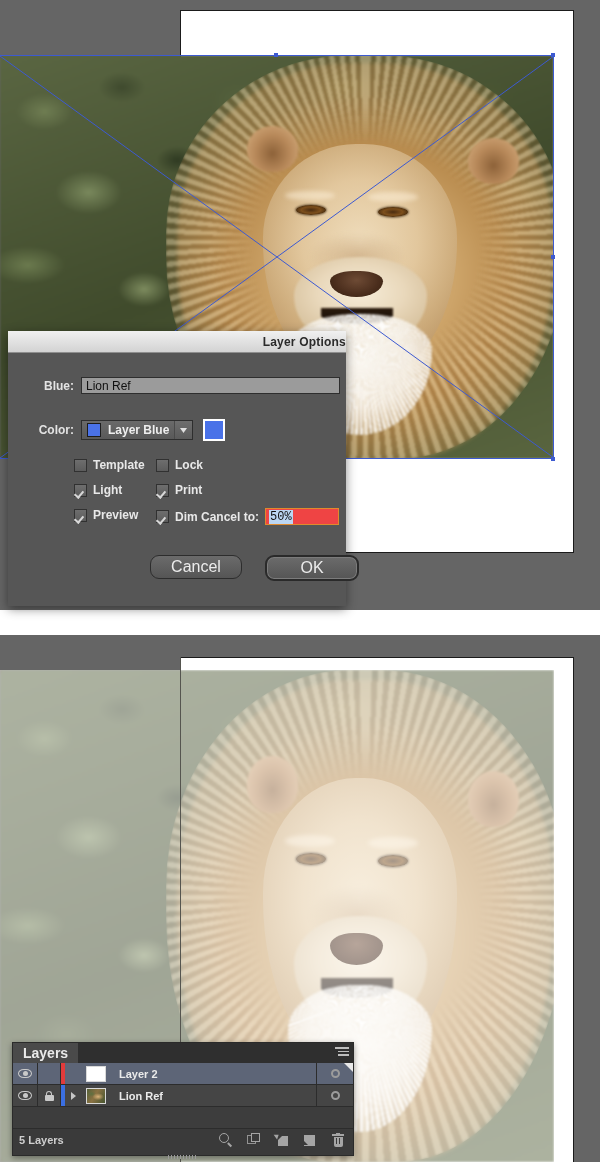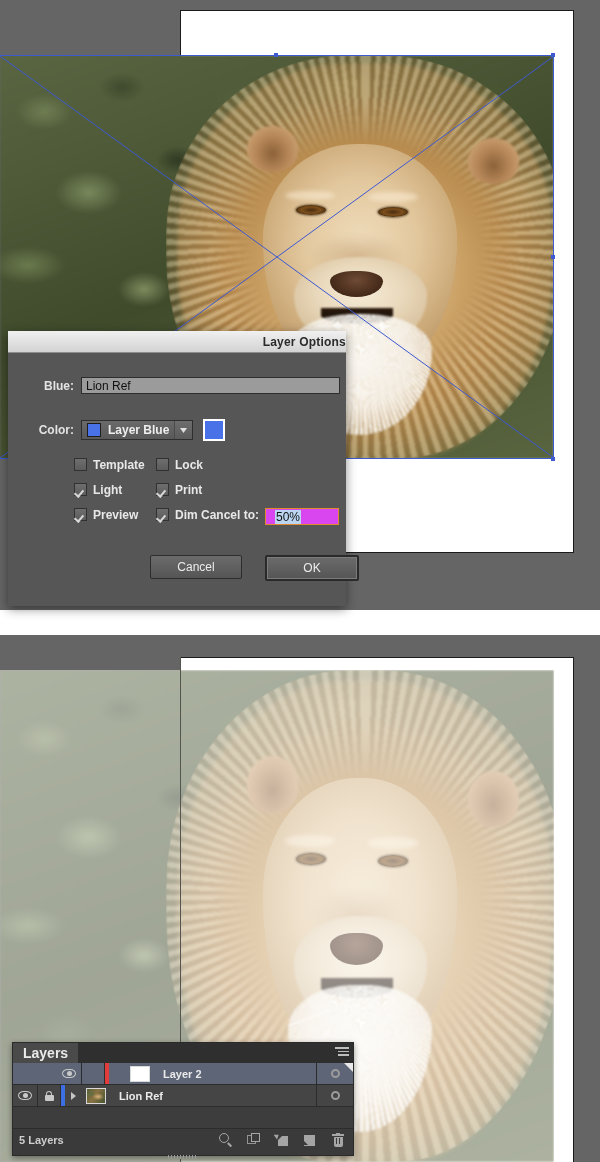--- a/index.html
+++ b/index.html
@@ -170,21 +170,21 @@
     background:linear-gradient(#6a6a6a,#595959);
     border:1px solid #2e2e2e;box-sizing:border-box;
   }
   #color-chip{width:12px;height:12px;margin:0 7px 0 5px;border:1px solid #1d1d1d;}
   #color-name{flex:1;font-size:12px;color:#eee;font-weight:bold;}
   #color-sep{width:1px;height:18px;background:#4a4a4a;}
   #color-arrow{width:17px;height:18px;display:flex;align-items:center;justify-content:center;
                background:linear-gradient(#6e6e6e,#5b5b5b);}
   #color-swatch{width:22px;height:22px;margin-left:10px;border:2px solid #ffffff;box-sizing:border-box;}
 
-  .cbrow{position:absolute;display:flex;align-items:flex-start;}
+  .cbrow{position:absolute;display:flex;align-items:center;}
   .cb{
     width:11px;height:11px;border:1px solid #313131;
     background:linear-gradient(#6e6e6e,#5c5c5c);
     margin-right:6px;position:relative;flex:none;
   }
   .cb.checked::after{
     content:"";position:absolute;left:1px;top:4px;width:4px;height:7px;
     border-right:2px solid #d8d8d8;border-bottom:2px solid #d8d8d8;
     transform:rotate(40deg);
   }
@@ -192,30 +192,30 @@
 
   #cb-template{left:66px;top:127px;}
   #cb-lock{left:148px;top:127px;}
   #cb-show{left:66px;top:152px;}
   #cb-print{left:148px;top:152px;}
   #cb-preview{left:66px;top:177px;}
   #cb-dim{left:148px;top:177px;}
 
   #dim-input{
     margin-left:6px;width:74px;height:17px;
-    background:#d946ef;border:1px solid #e08a2c;box-sizing:border-box;
-    display:flex;align-items:center;padding:0 9px;
+    background:#ef4444;border:1px solid #e08a2c;box-sizing:border-box;
+    display:flex;align-items:center;padding:0 3px;font-family:Liberation Mono, monospace;
   }
   #dim-value{background:#bcd6f2;color:#111;font-size:12px;padding:0 1px;}
 
   .btn{
     position:absolute;height:22px;
     background:linear-gradient(#6b6b6b,#555555);
-    border:1px solid #2d2d2d;border-radius:2px;
-    color:#ececec;font-size:12px;
+    border:1px solid #2d2d2d;border-radius:9px;
+    color:#ececec;font-size:16px;
     display:flex;align-items:center;justify-content:center;
     font-family:"Liberation Sans",sans-serif;
   }
   #btn-cancel{left:142px;top:224px;width:90px;}
   #btn-ok{left:257px;top:224px;width:90px;
           border:2px solid #2a2a2a;box-shadow:0 0 0 1px #7b7b7b inset;}
 
   
   #layers-panel{
     position:absolute;left:12px;top:1042px;width:340px;height:112px;
@@ -234,21 +234,21 @@
   #panel-menu-icon span:nth-child(1){width:14px;}
   #panel-menu-icon span:nth-child(2){width:11px;margin-left:3px;}
   #panel-menu-icon span:nth-child(3){width:11px;margin-left:3px;}
 
   #layers-list{background:#3d3d3d;}
   .layer-row{
     display:flex;align-items:center;height:21px;
     border-bottom:1px solid #2c2c2c;position:relative;
     background:#454545;
   }
-  .layer-row.selected{background:#5d6577;padding-left:44px;}
+  .layer-row.selected{background:#5d6577;}
   .cell-eye{width:24px;display:flex;align-items:center;justify-content:center;
             border-right:1px solid #2c2c2c;height:100%;flex:none;}
   .cell-lock{width:22px;display:flex;align-items:center;justify-content:center;
              border-right:1px solid #2c2c2c;height:100%;flex:none;}
   .colorbar{width:4px;height:100%;flex:none;}
   .cell-disc{width:16px;display:flex;align-items:center;justify-content:center;flex:none;}
   .cell-thumb{width:30px;display:flex;align-items:center;justify-content:center;flex:none;}
   .thumb{width:18px;height:14px;border:1px solid #d9d9d9;}
   .thumb.blank{background:#ffffff;}
   .thumb.img{

